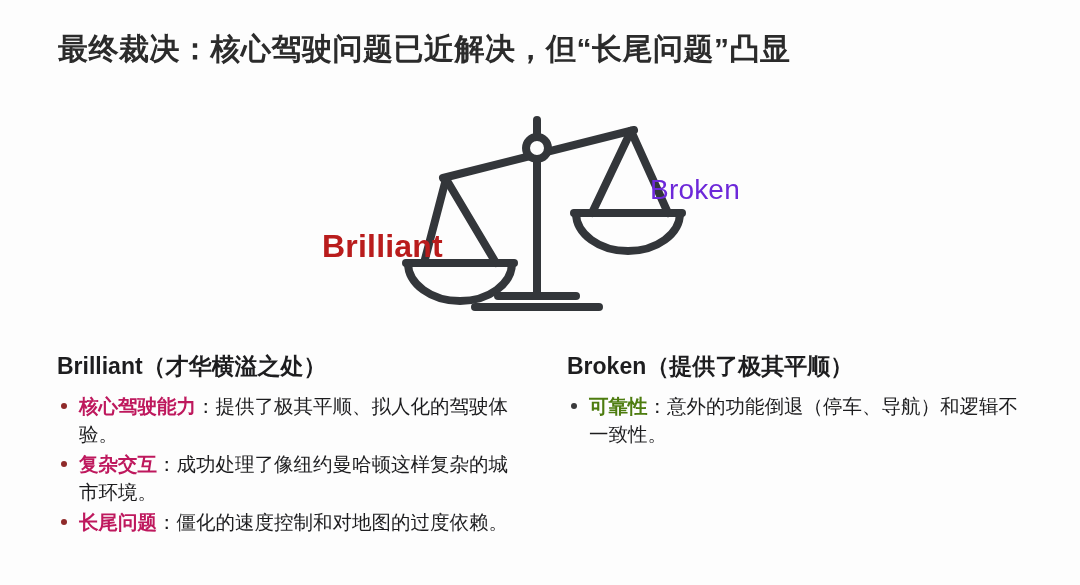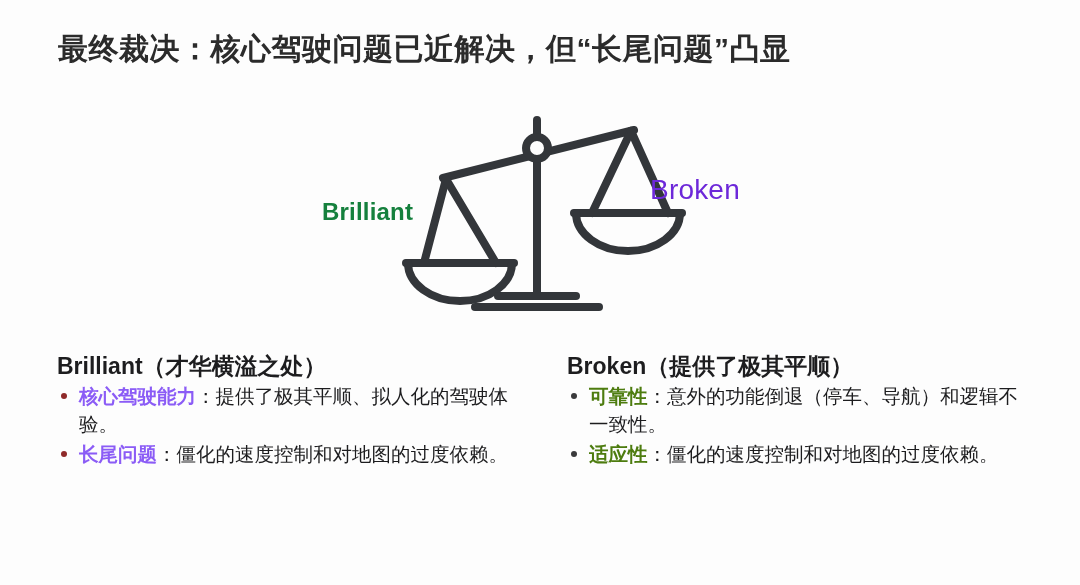--- a/index.html
+++ b/index.html
@@ -44,24 +44,24 @@
     height: 230px;
   }
   .scale-svg {
     position: absolute;
     left: 0;
     top: 0;
   }
   .label-brilliant {
     position: absolute;
     left: 22px;
-    top: 98px;
-    font-size: 24px;
+    top: 128px;
+    font-size: 32px;
     font-weight: 700;
-    color: #15803d;
+    color: #b91c1c;
     letter-spacing: 0.2px;
   }
   .label-broken {
     position: absolute;
     left: 350px;
     top: 74px;
     font-size: 28px;
     font-weight: 400;
     color: #6d28d9;
     letter-spacing: 0.2px;
@@ -72,21 +72,21 @@
     position: absolute;
     top: 352px;
   }
   .col-left  { left: 57px;  width: 470px; }
   .col-right { left: 567px; width: 470px; }
 
   .col-head {
     font-size: 23px;
     font-weight: 700;
     color: #1d1d1f;
-    margin: 0 0 0 0;
+    margin: 0 0 10px 0;
     line-height: 1.3;
     white-space: nowrap;
   }
 
   ul.bullets {
     list-style: none;
     margin: 0;
     padding: 0;
   }
   ul.bullets > li {
@@ -106,21 +106,21 @@
     height: 6px;
     border-radius: 50%;
     background: currentColor;
   }
   .col-left  ul.bullets > li::before { color: #8f2a2a; }
   .col-right ul.bullets > li::before { color: #3a3a3c; }
 
   .b-term {
     font-weight: 700;
   }
-  .col-left  .b-term { color: #8b5cf6; }
+  .col-left  .b-term { color: #be185d; }
   .col-right .b-term { color: #4d7c0f; }
 
   .b-rest { color: #1d1d1f; }
 </style>
 </head>
 <body>
 
 <div class="slide">
 
   <div class="title">最终裁决：核心驾驶问题已近解决，但“长尾问题”凸显</div>
@@ -158,30 +158,30 @@
     <div class="label-broken">Broken</div>
   </div>
 
   <div class="col col-left">
     <div class="col-head">Brilliant（才华横溢之处）</div>
     <ul class="bullets">
       <li>
         <span class="b-term">核心驾驶能力</span><span class="b-rest">：提供了极其平顺、拟人化的驾驶体验。</span>
       </li>
       <li>
+        <span class="b-term">复杂交互</span><span class="b-rest">：成功处理了像纽约曼哈顿这样复杂的城市环境。</span>
+      </li>
+      <li>
         <span class="b-term">长尾问题</span><span class="b-rest">：僵化的速度控制和对地图的过度依赖。</span>
       </li>
     </ul>
   </div>
 
   <div class="col col-right">
     <div class="col-head">Broken（提供了极其平顺）</div>
     <ul class="bullets">
       <li>
         <span class="b-term">可靠性</span><span class="b-rest">：意外的功能倒退（停车、导航）和逻辑不一致性。</span>
       </li>
-      <li>
-        <span class="b-term">适应性</span><span class="b-rest">：僵化的速度控制和对地图的过度依赖。</span>
-      </li>
     </ul>
   </div>
 
 </div>
 
 </body></html>

